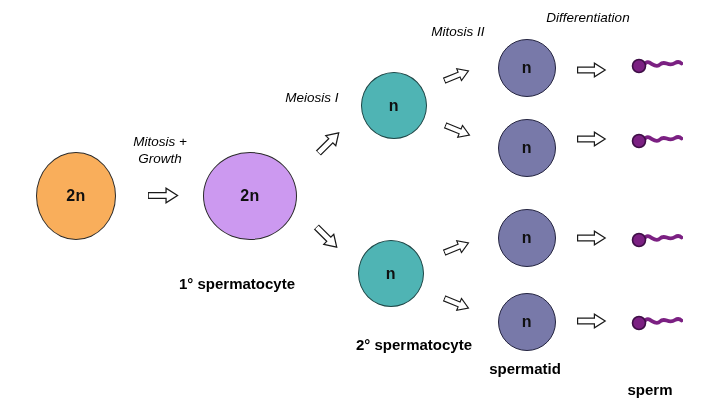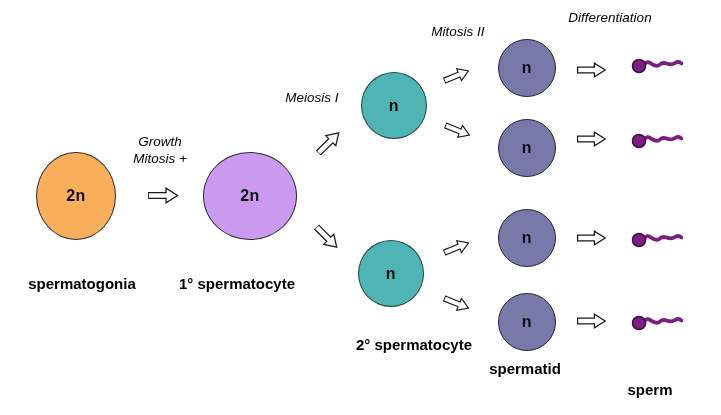--- a/index.html
+++ b/index.html
@@ -168,31 +168,30 @@
       <polygon points="0,6.5 21,6.5 21,1.5 34.5,10 21,18.5 21,13.5 0,13.5" fill="#ffffff" stroke="#1a1a1a" stroke-width="1.5"></polygon>
     </svg>
   </div>
   <div class="arrow" style="left:576px; top:313px;">
     <svg width="32" height="16" viewBox="0 0 36 20">
       <polygon points="0,6.5 21,6.5 21,1.5 34.5,10 21,18.5 21,13.5 0,13.5" fill="#ffffff" stroke="#1a1a1a" stroke-width="1.5"></polygon>
     </svg>
   </div>
 
   <div class="process-label" style="left:100px; top:133px; width:120px;">
+    <div>Mitosis +</div>
     <div>Growth</div>
-    <div>Mitosis +</div>
   </div>
 
   <div class="process-label" style="left:252px; top:89px; width:120px;">Meiosis I</div>
 
   <div class="process-label" style="left:398px; top:23px; width:120px;">Mitosis II</div>
 
-  <div class="process-label" style="left:550px; top:9px; width:120px;">Differentiation</div>
+  <div class="process-label" style="left:528px; top:9px; width:120px;">Differentiation</div>
 
-  <div class="stage-label" style="left:2px; top:275px; width:160px;">spermatogonia</div>
 
   <div class="stage-label" style="left:157px; top:275px; width:160px;">1° spermatocyte</div>
 
   <div class="stage-label" style="left:312px; top:336px; width:160px;text-align:right;">2° spermatocyte</div>
 
   <div class="stage-label" style="left:450px; top:360px; width:150px;">spermatid</div>
 
   <div class="stage-label" style="left:595px; top:381px; width:110px;">sperm</div>
 
 </div>

